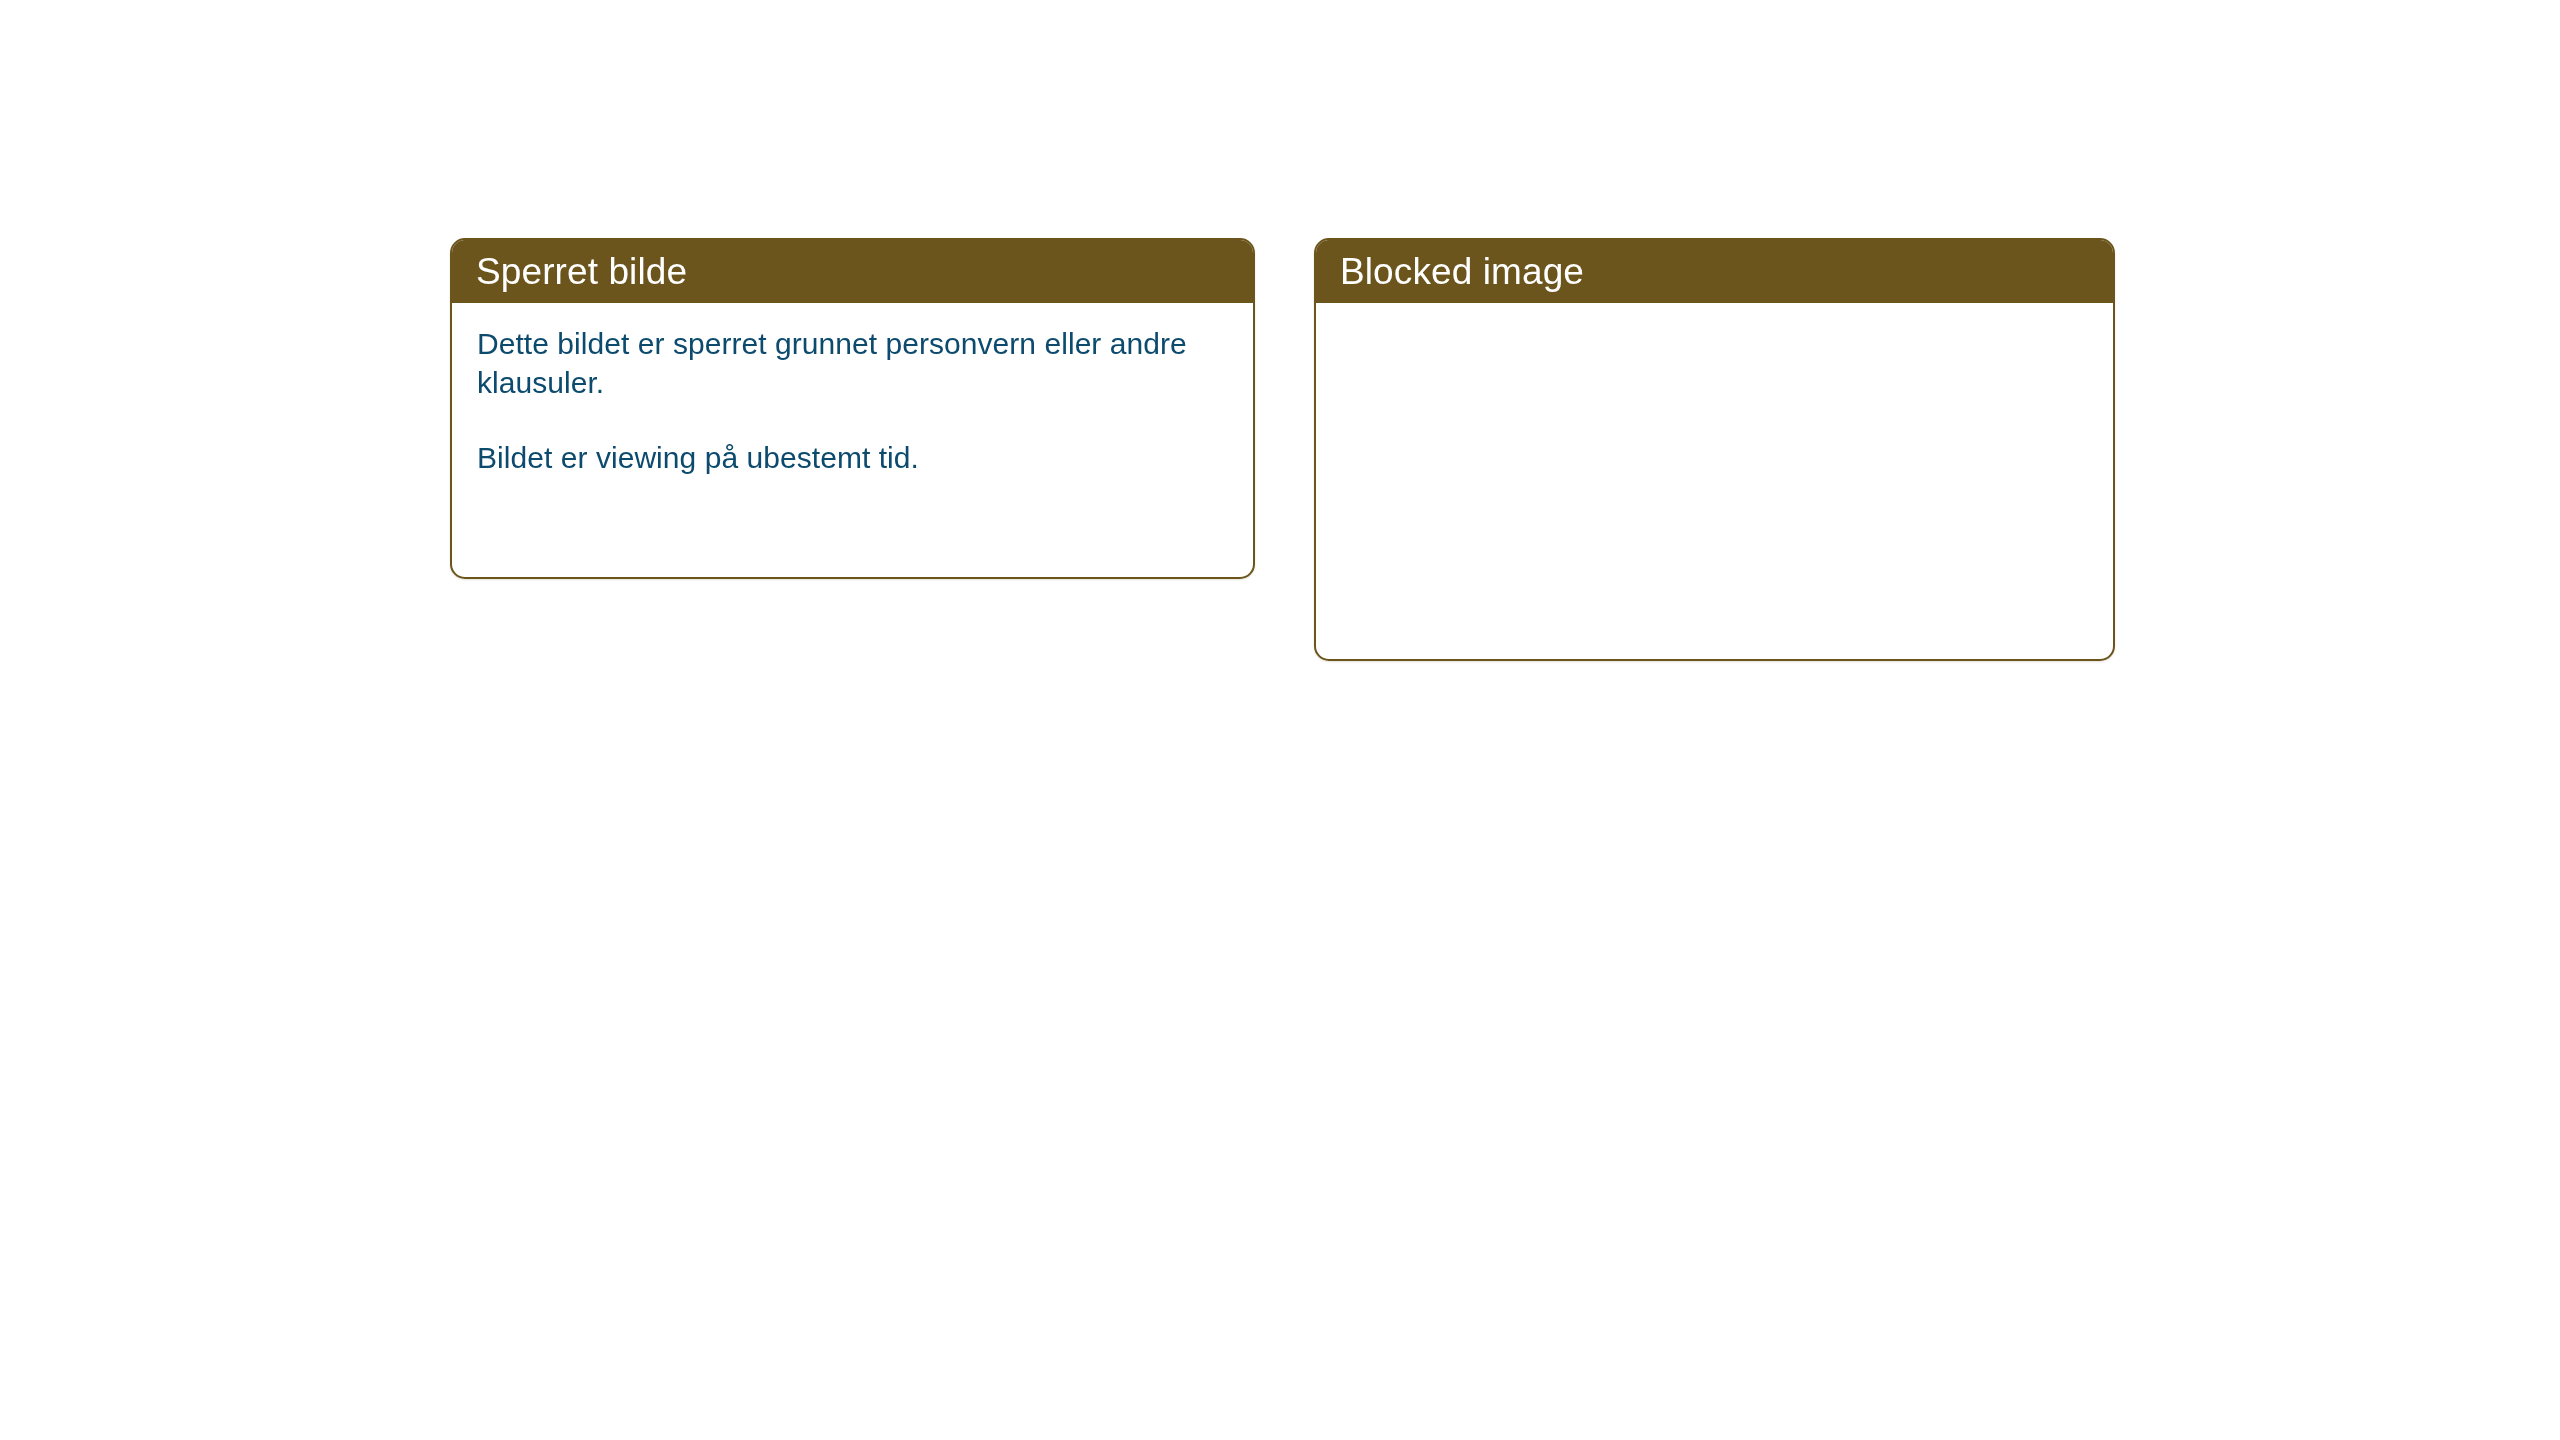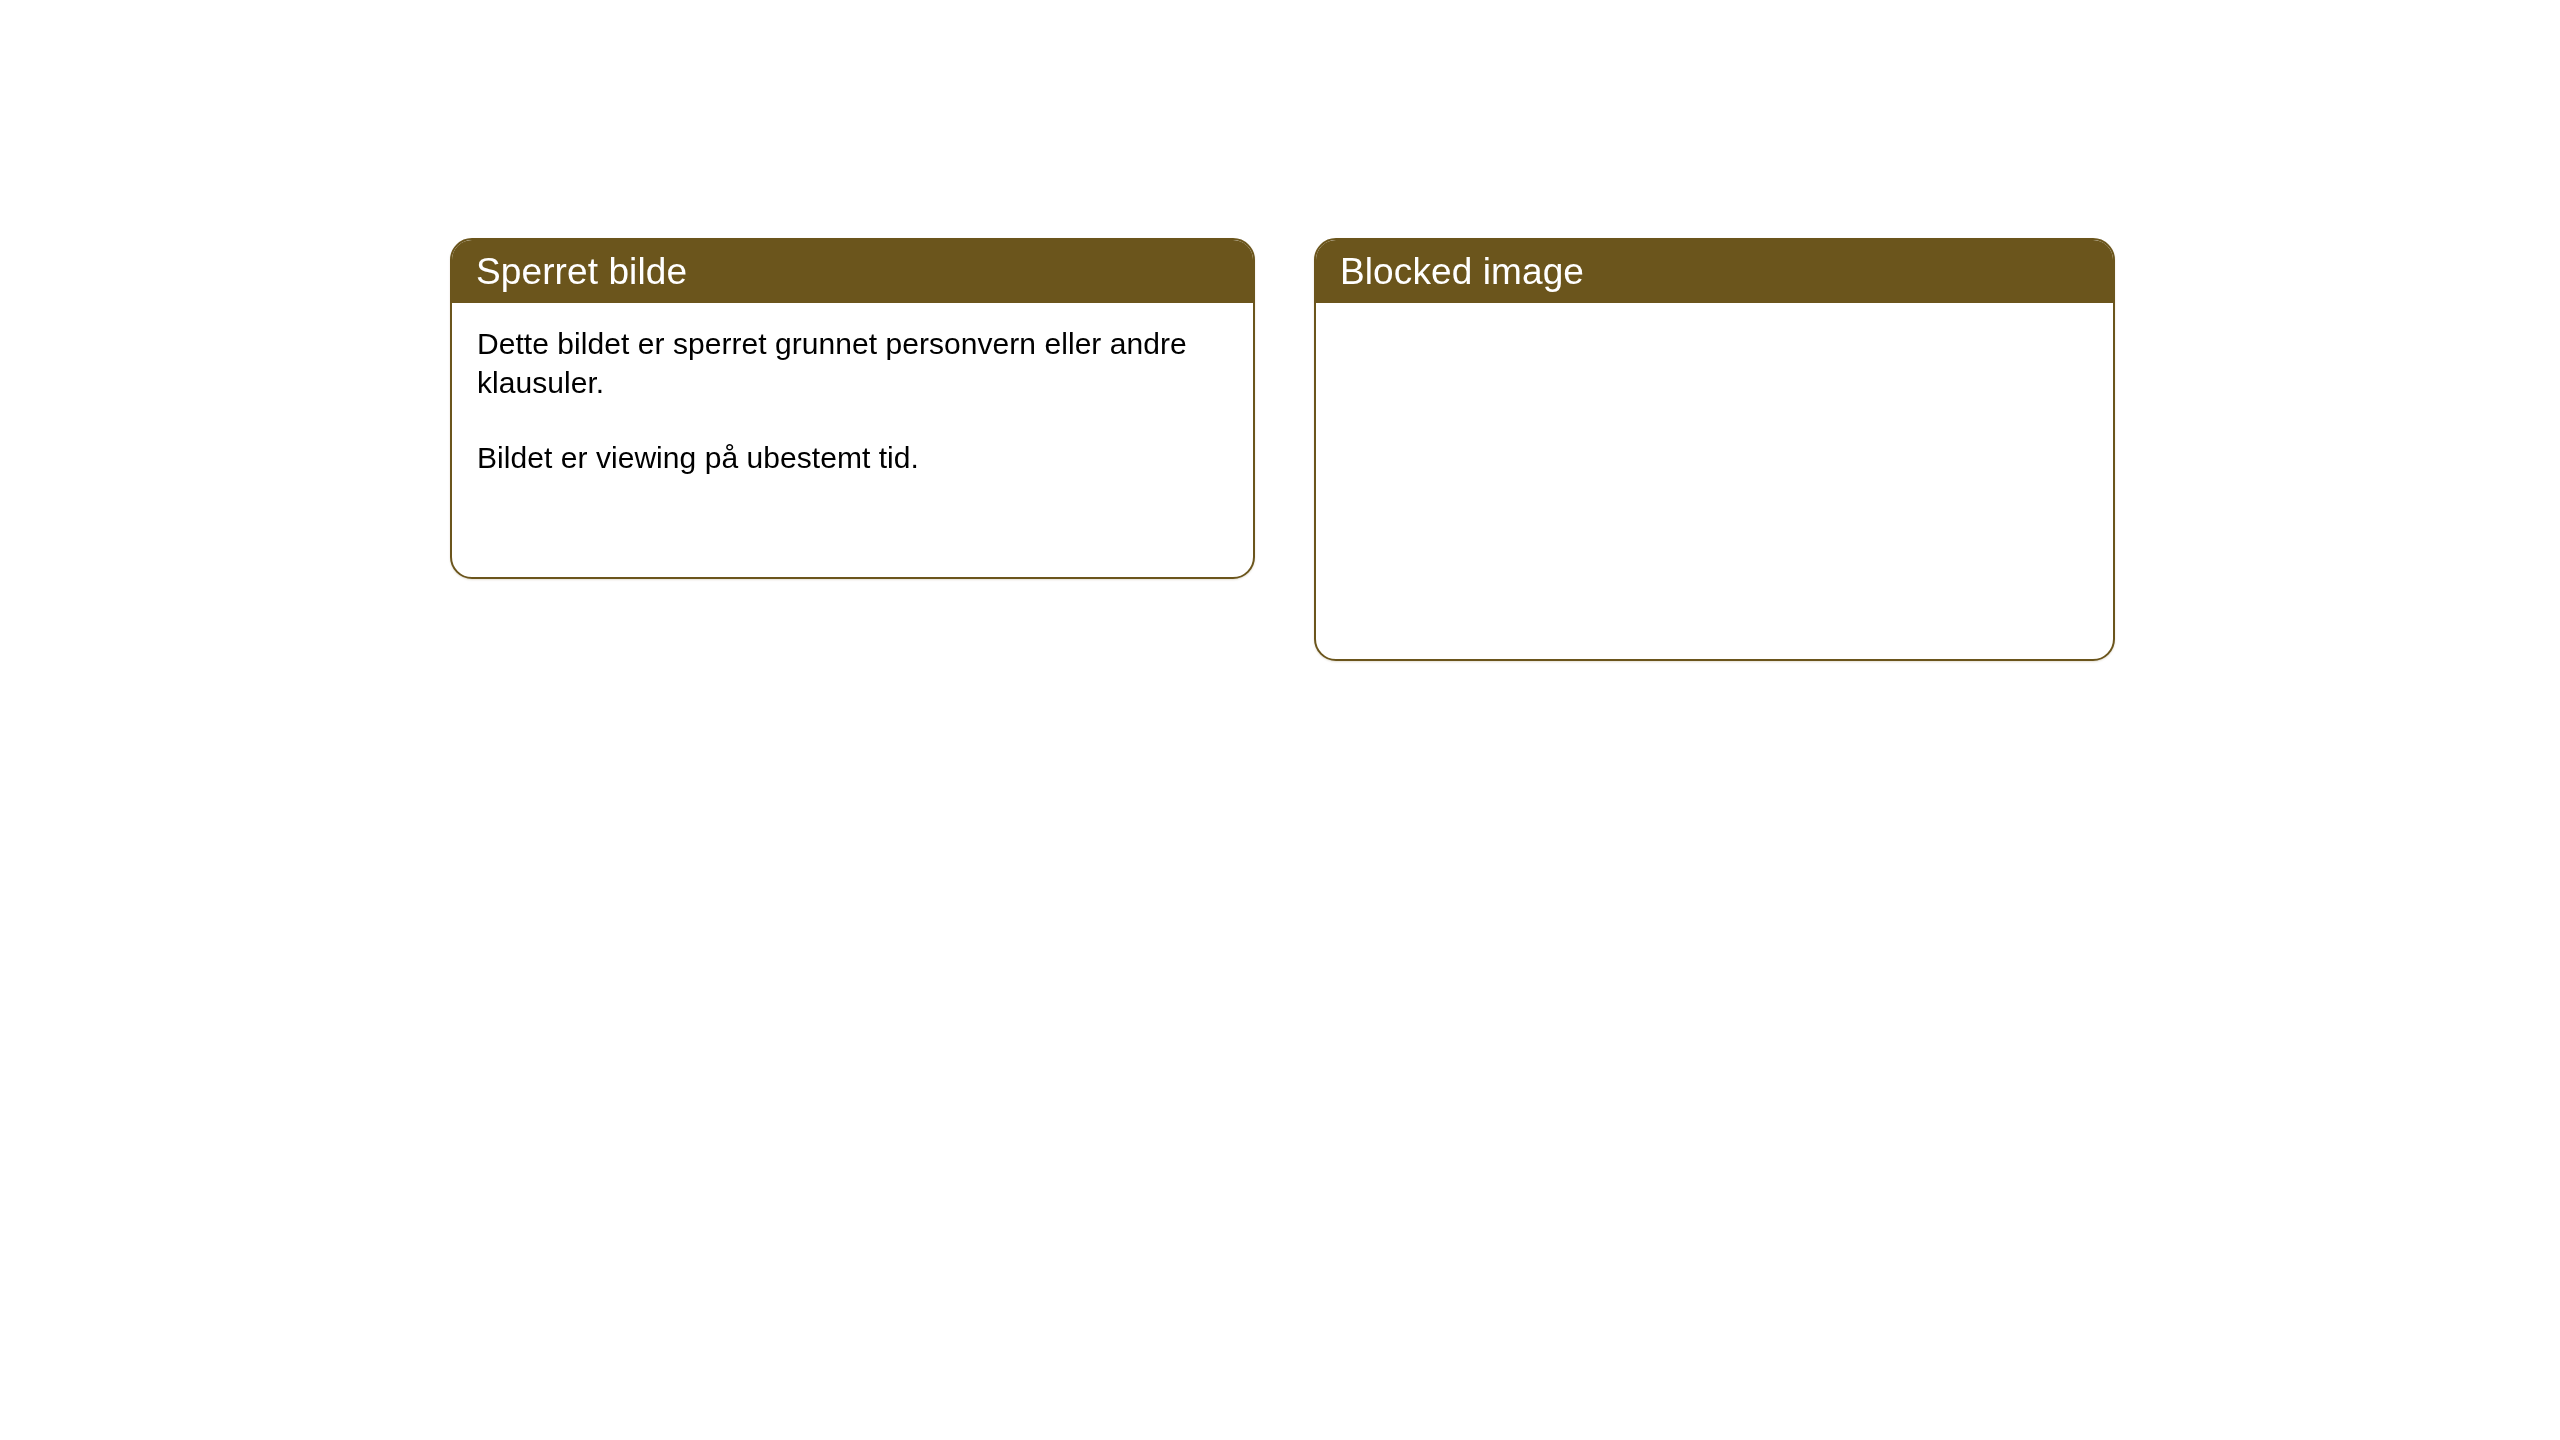--- a/index.html
+++ b/index.html
@@ -21,21 +21,21 @@
     height: 1440px;
     background: #ffffff;
   }
 
   .notice-card {
     position: absolute;
     top: 238px;
     box-sizing: border-box;
     background: #ffffff;
     border: 2px solid #6b551c;
-    border-radius: 22px;
+    border-radius: 15px;
     overflow: hidden;
     box-shadow: 0 1px 2px rgba(107, 85, 28, 0.18);
   }
 
   .notice-card.left  { left: 450px;  width: 805px;  height: 341px; }
   .notice-card.right { left: 1314px; width: 801px;  height: 423px; }
 
   .card-header {
     background: #6b551c;
     height: 63px;
@@ -53,21 +53,21 @@
     letter-spacing: 0.1px;
     white-space: nowrap;
   }
 
   .card-body {
     padding: 22px 24px 0 25px;
     box-sizing: border-box;
   }
 
   .card-paragraph {
-    color: #000000;
+    color: #0c4a6e;
     font-size: 30px;
     font-weight: 400;
     line-height: 1.29;
     margin: 0;
     letter-spacing: 0.05px;
   }
 
   .card-paragraph + .card-paragraph {
     margin-top: 37px;
   }

